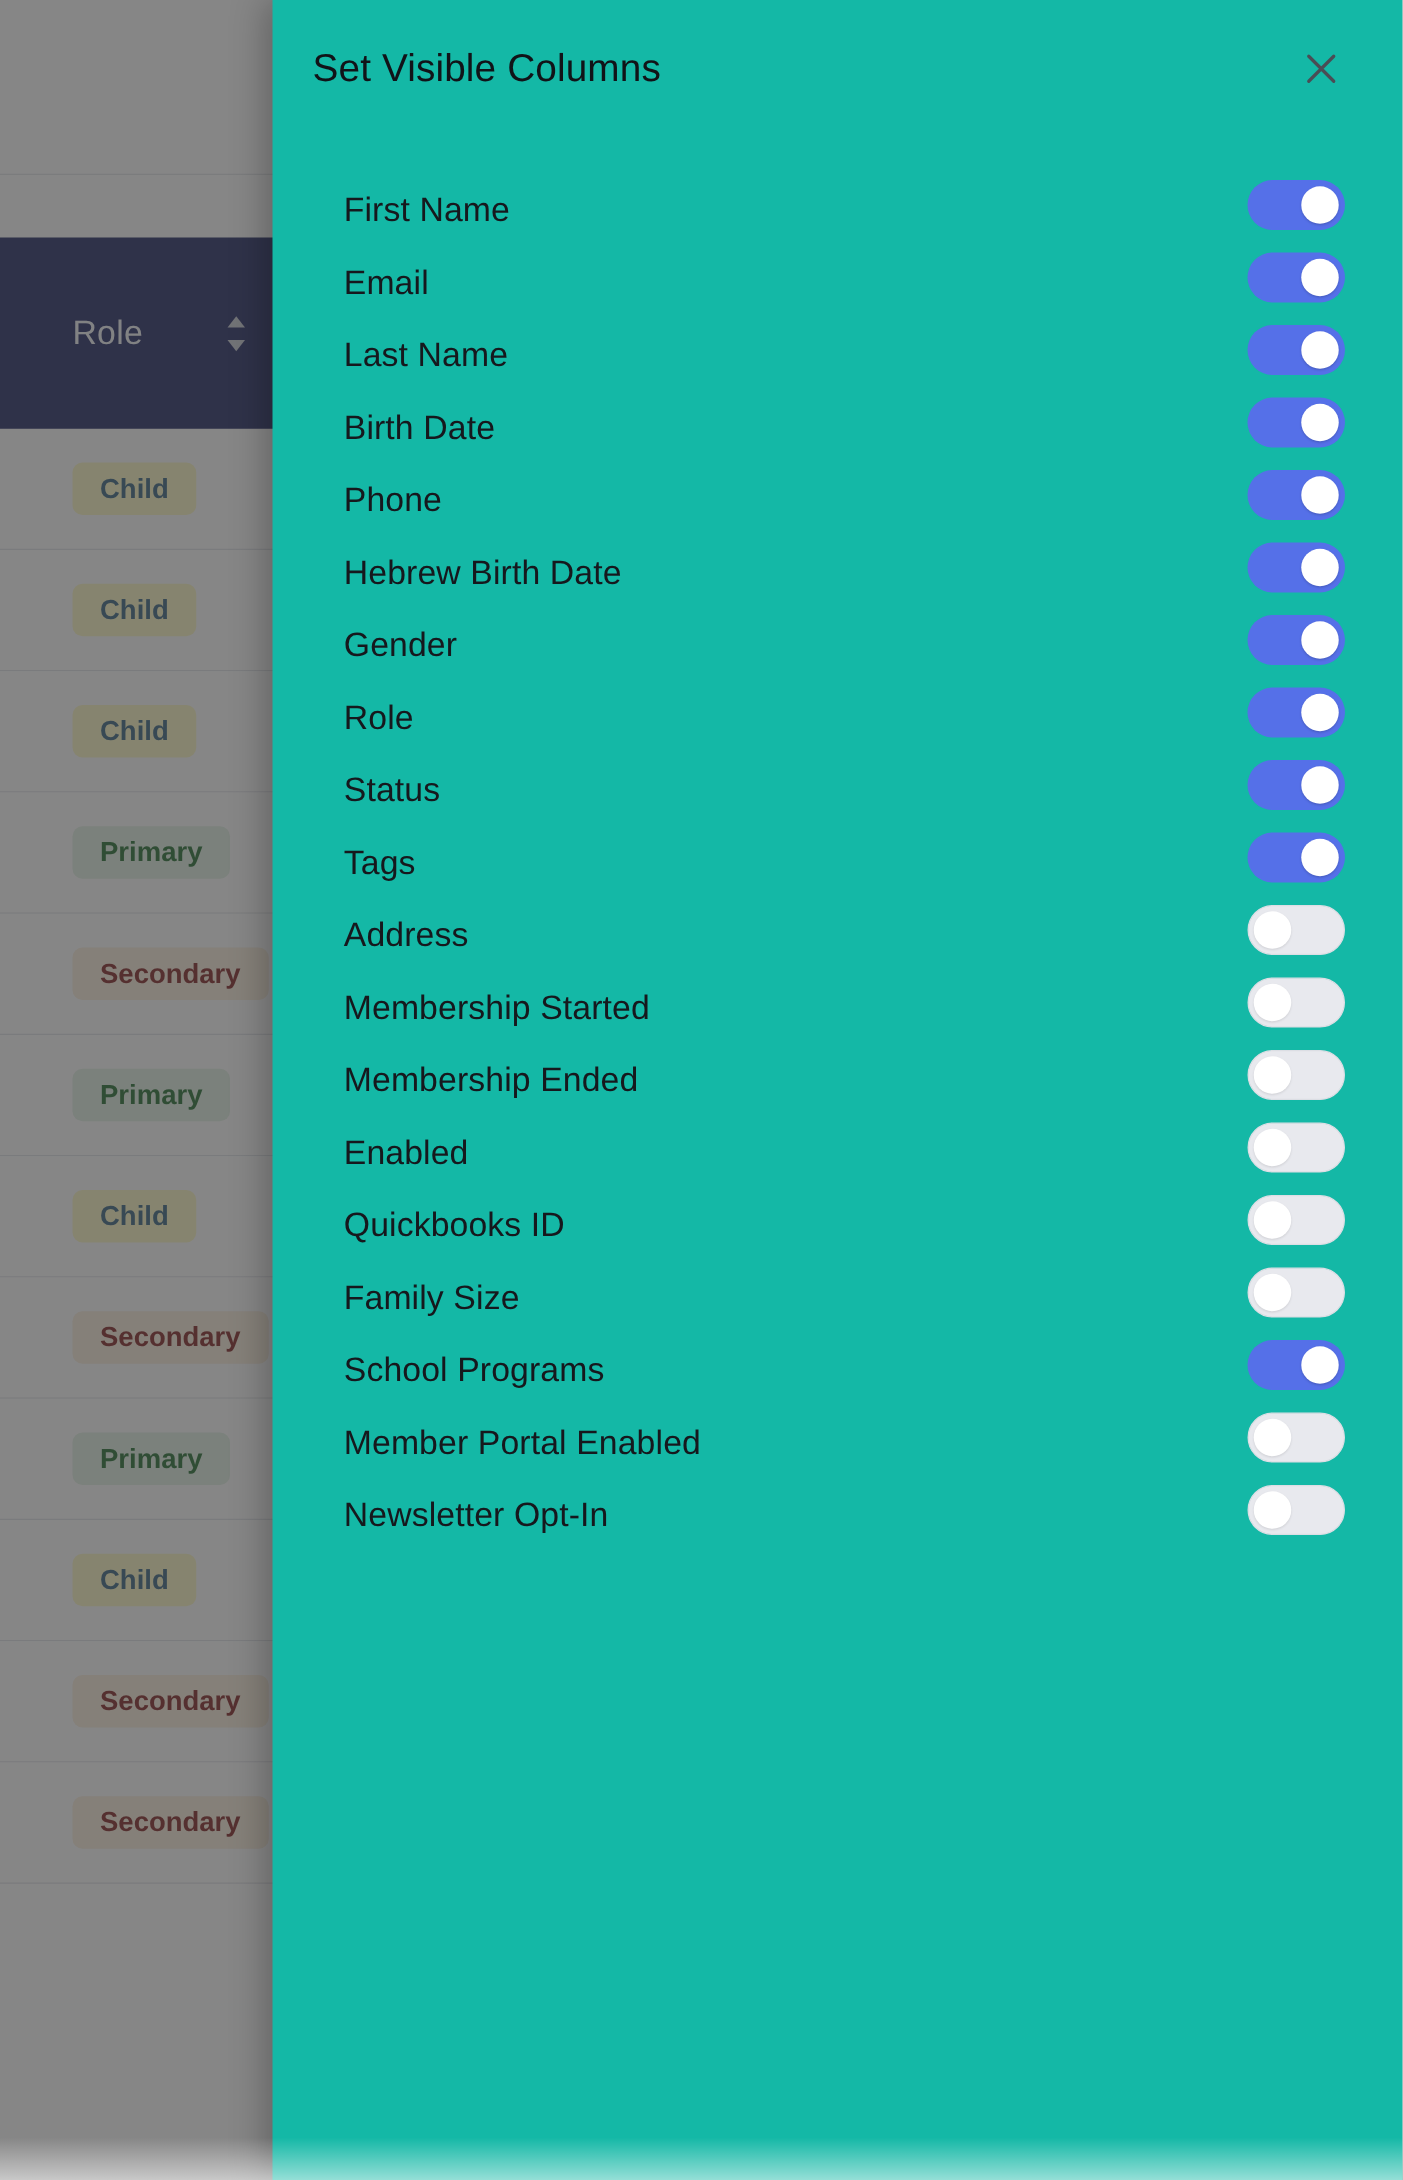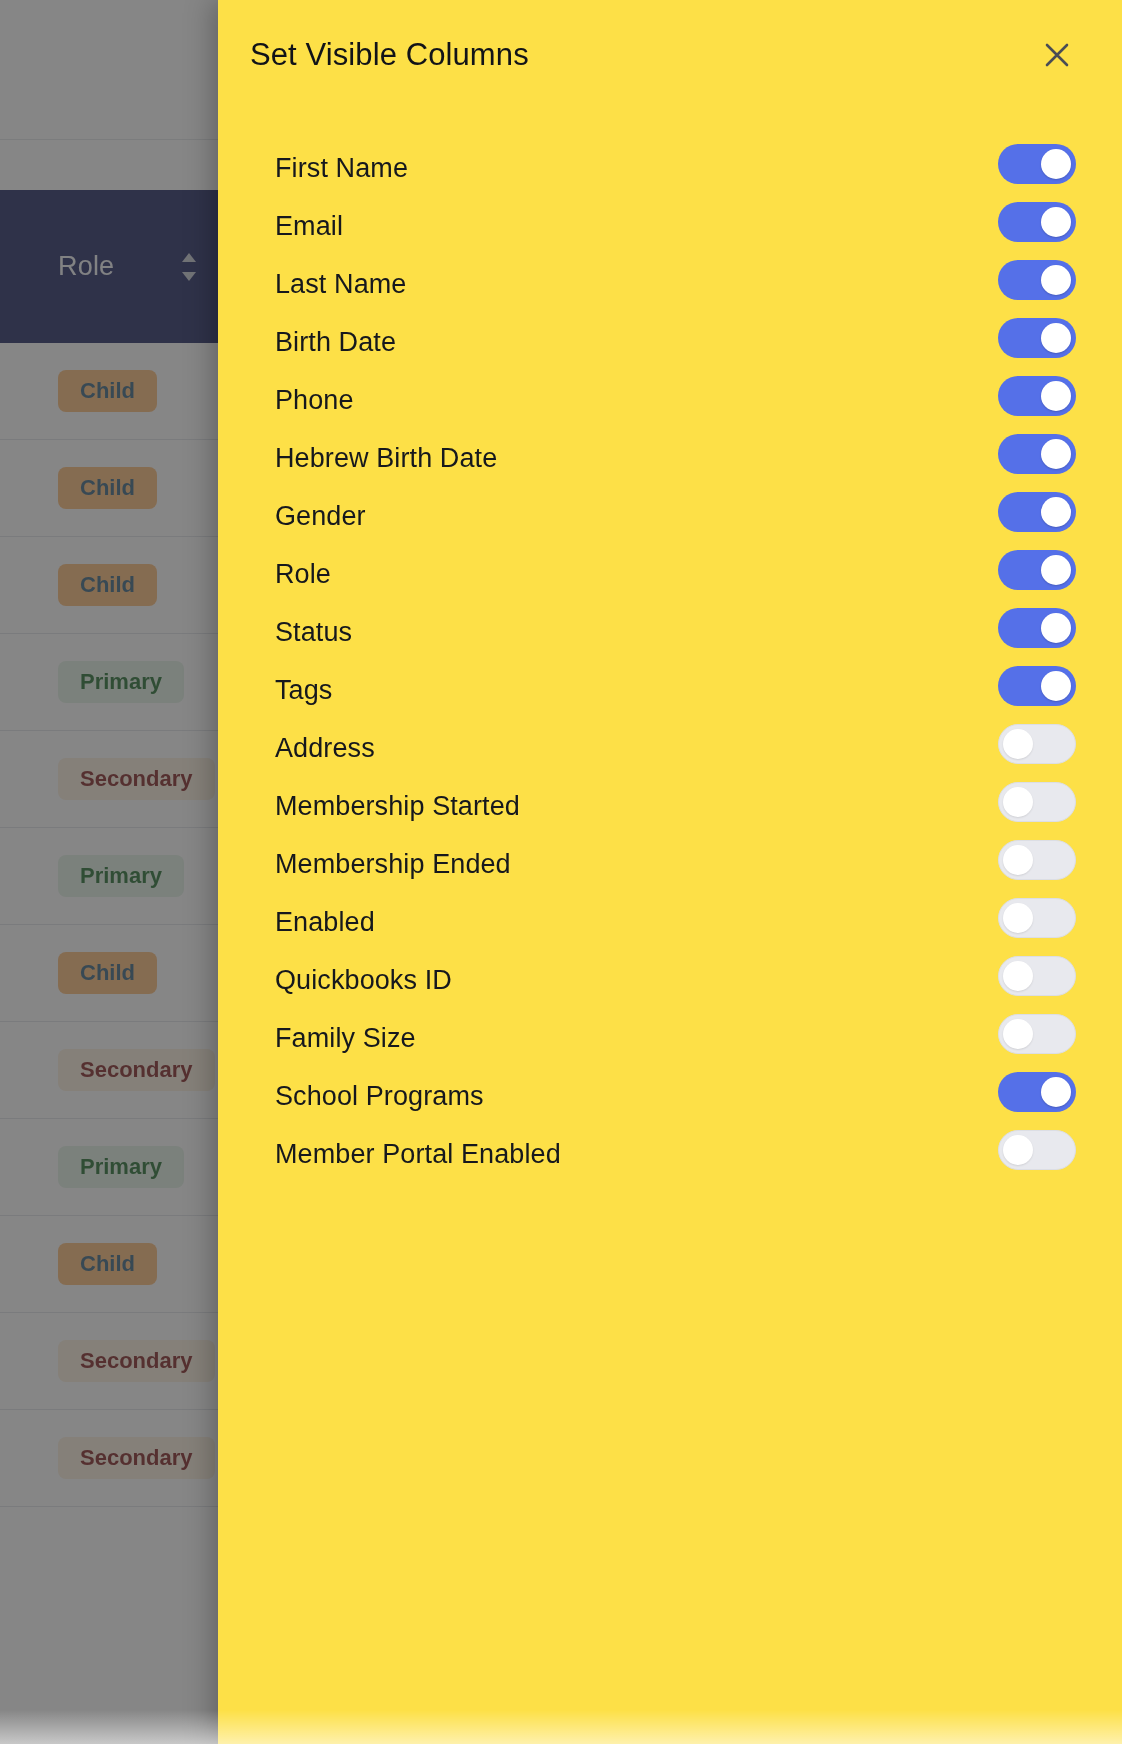--- a/index.html
+++ b/index.html
@@ -83,40 +83,40 @@
 
   .badge {
     display: inline-block;
     border-radius: 8px;
     font-size: 22px;
     font-weight: bold;
     padding: 9px 22px;
     line-height: 1.1;
     white-space: nowrap;
   }
-  .badge.child     { background: #fdba74; color: #34607d; text-align: right; }
+  .badge.child     { background: #fef9c3; color: #34607d; text-align: right; }
   .badge.primary   { background: #e2f1e4; color: #1f6b2c; }
   .badge.secondary { background: #fbeedc; color: #7f1d1d; }
 
   
   .scrim {
     position: absolute;
     inset: 0;
     background: rgba(60, 60, 60, 0.62);
     pointer-events: none;
   }
 
   
   .modal {
     position: absolute;
     top: 0;
     left: 218px;
     width: 904px;
     height: 1744px;
-    background: #fde047;
+    background: #14b8a6;
     box-shadow: -6px 0 26px rgba(0,0,0,0.26);
     display: flex;
     flex-direction: column;
   }
 
   .modal-header {
     height: 110px;
     flex: 0 0 110px;
     display: flex;
     align-items: center;
@@ -379,18 +379,24 @@
             <span class="switch on" role="switch" aria-checked="true">
               <span class="knob"></span>
             </span>
           </div>
           <div class="col-row">
             <span class="col-label">Member Portal Enabled</span>
             <span class="switch off" role="switch" aria-checked="false">
               <span class="knob"></span>
             </span>
           </div>
+          <div class="col-row">
+            <span class="col-label">Newsletter Opt-In</span>
+            <span class="switch off" role="switch" aria-checked="false">
+              <span class="knob"></span>
+            </span>
+          </div>
         </div>
     </div>
   </div>
 
   <div class="bottom-fade"></div>
 </div>
 
 </body></html>

